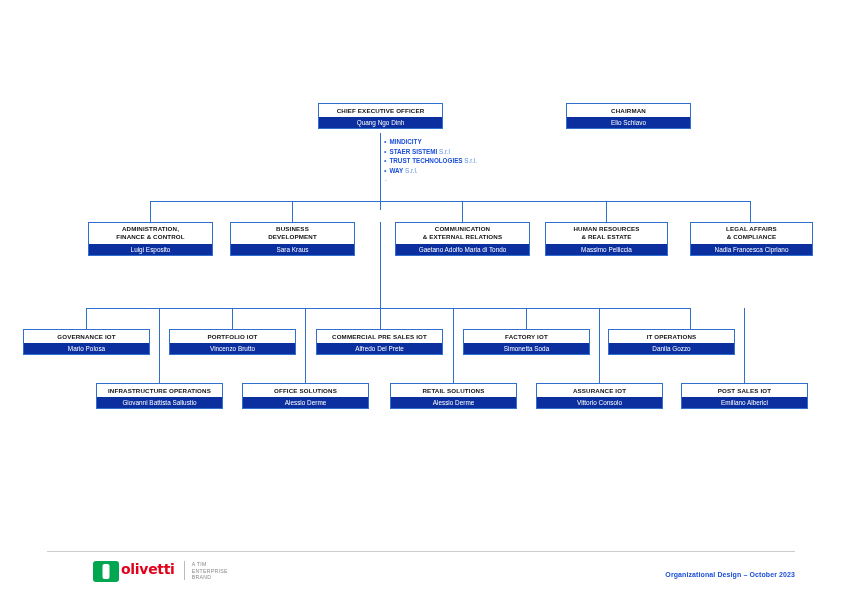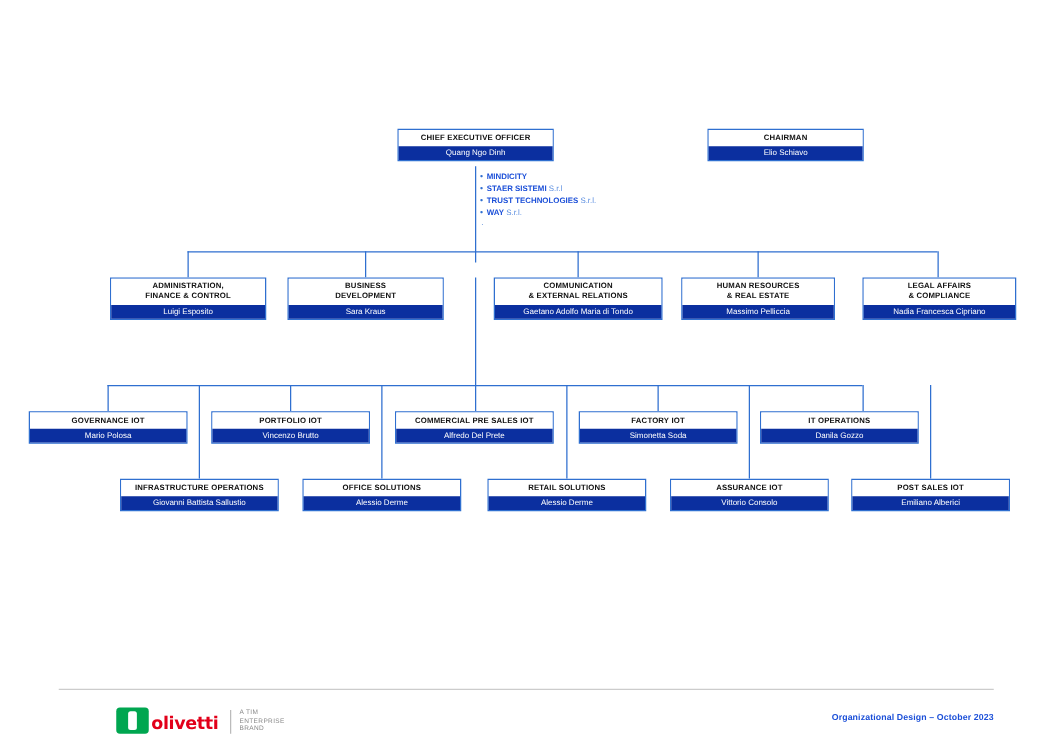--- a/index.html
+++ b/index.html
@@ -107,21 +107,21 @@
     top: 551px;
     width: 748px;
     height: 1px;
     background: #cccccc;
   }
   #logo-wrap {
     position: absolute;
     left: 52px;
     top: 561px;
     display: flex;
-    align-items: flex-end;
+    align-items: flex-start;
     height: 26px;
     padding-left: 41px;
   }
   #logo-mark {
     width: 26px;
     height: 21px;
     background: #00a650;
     border-radius: 3px;
     position: relative;
     display: inline-block;

